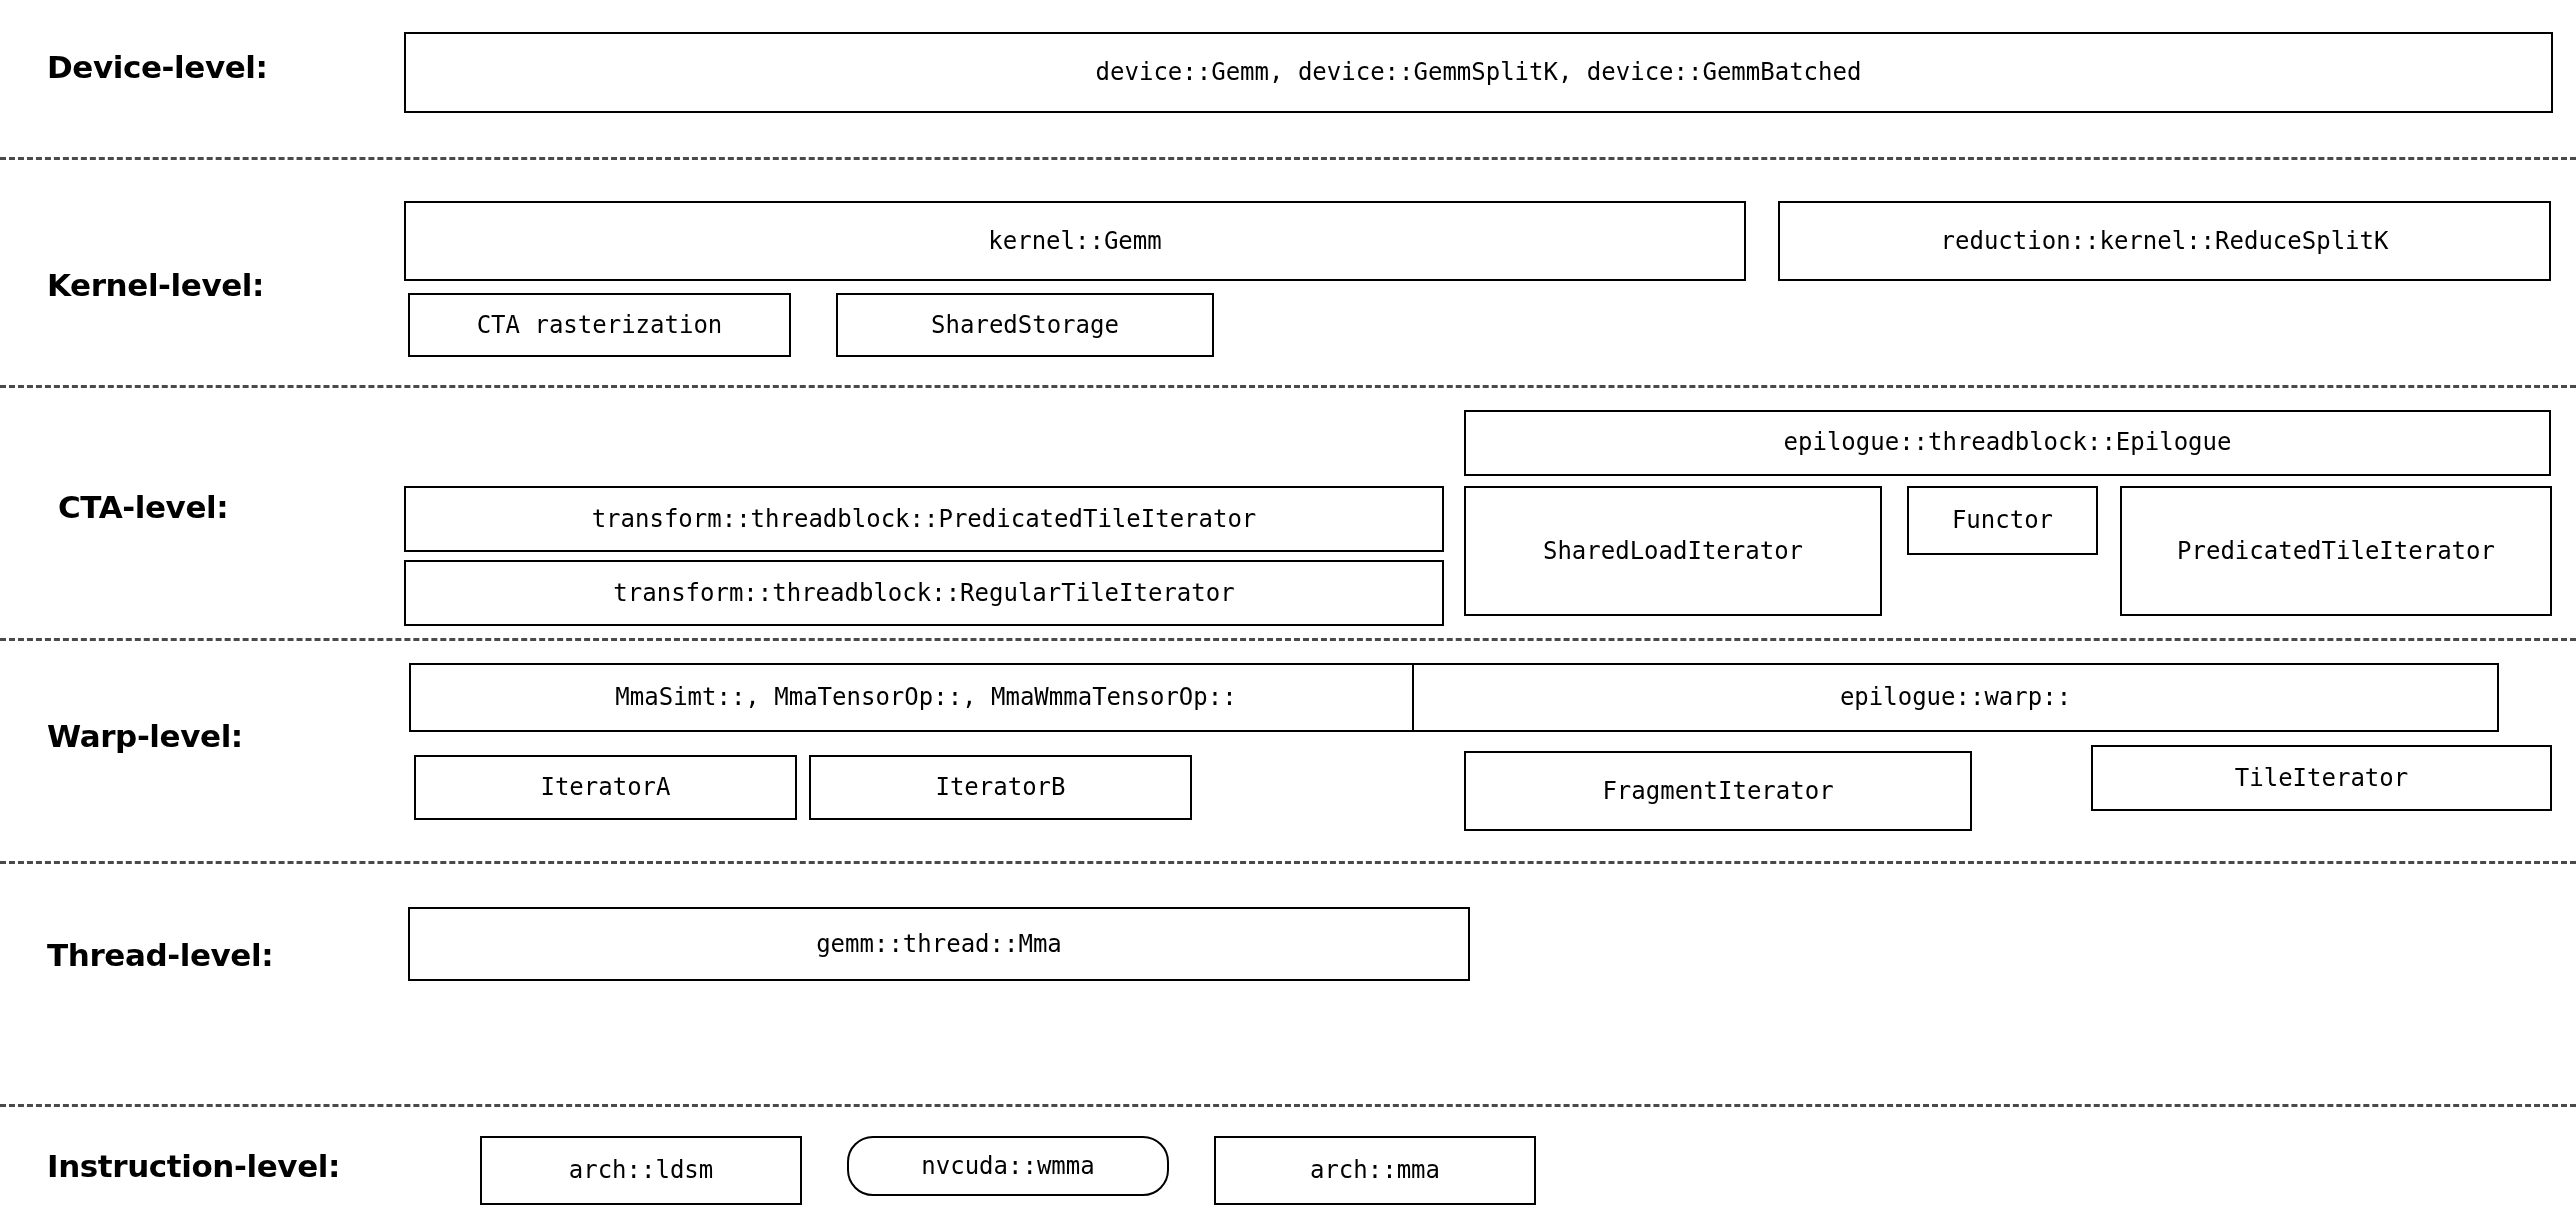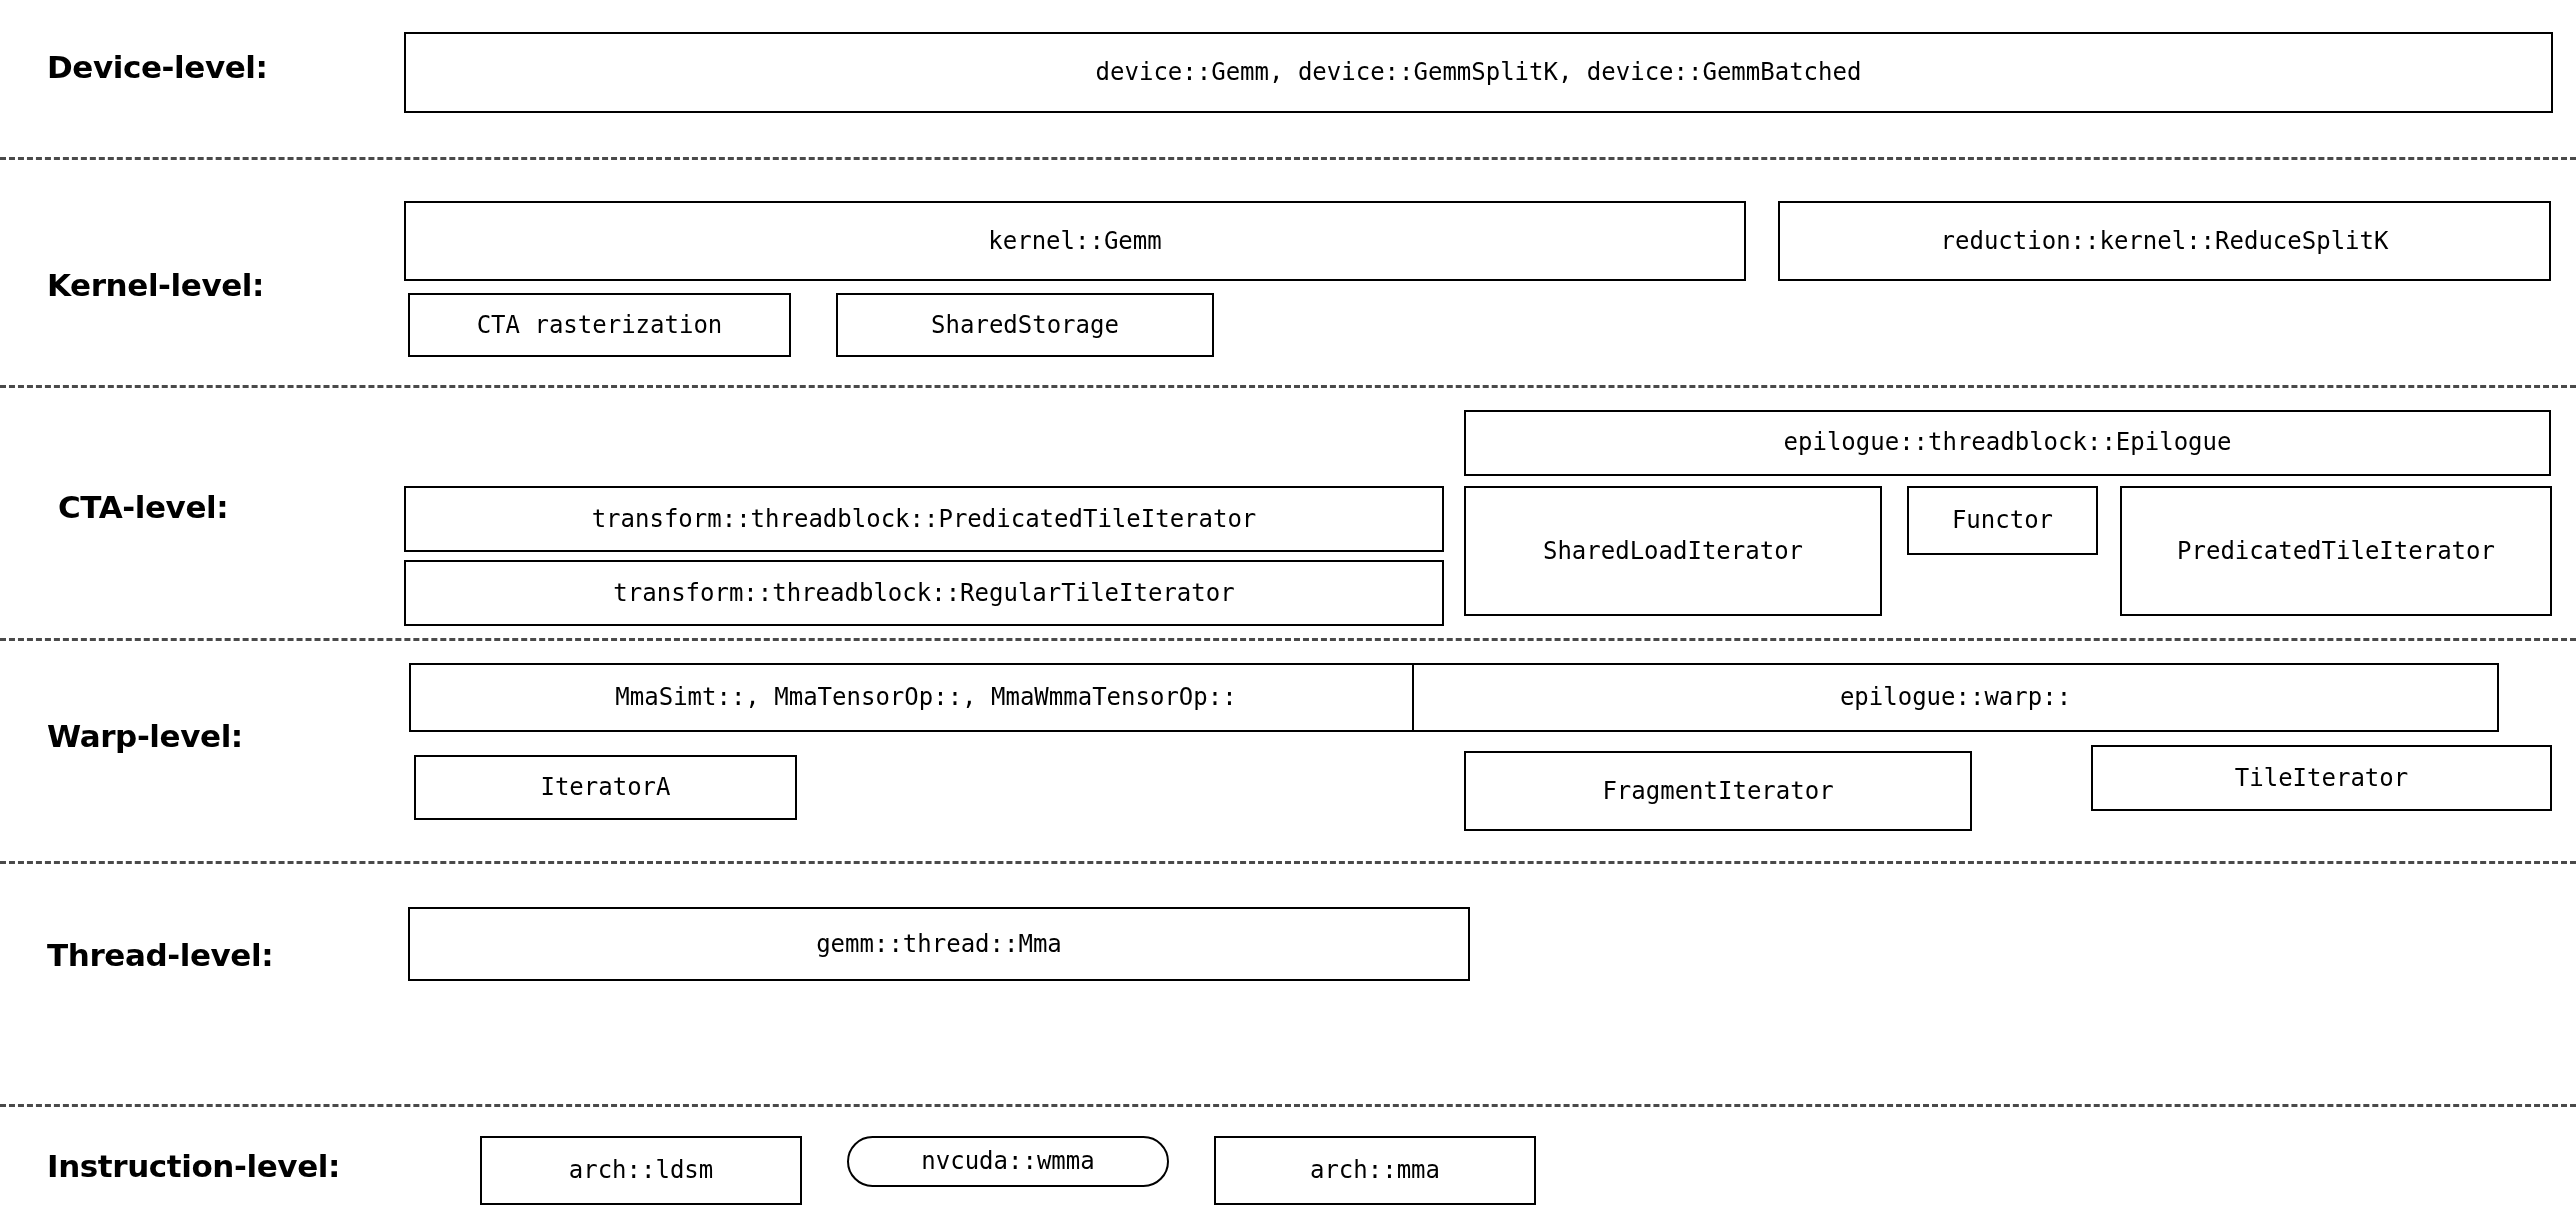--- a/index.html
+++ b/index.html
@@ -115,20 +115,21 @@
 
   <div class="row" style="top:638px;height:222px;">
     <div class="level-label" style="left:47px; top:83px;">Warp-level:</div>
 
     <div class="box" style="left:409px; top:24.5px; width:1034px; height:69px;">MmaSimt::, MmaTensorOp::, MmaWmmaTensorOp::</div>
 
     <div class="box" style="left:1412px; top:24.5px; width:1087px; height:69px;">epilogue::warp::</div>
 
     <div class="box" style="left:414px; top:117px; width:383px; height:65px;">IteratorA</div>
 
+    <div class="box" style="left:809px; top:117px; width:383px; height:65px;">IteratorB</div>
 
     <div class="box" style="left:1464px; top:113px; width:508px; height:80px;">FragmentIterator</div>
 
     <div class="box" style="left:2091px; top:107px; width:461px; height:66px;">TileIterator</div>
   </div>
 
   <div class="sep" style="top:861px;"></div>
 
   <div class="row" style="top:861px;height:239px;">
     <div class="level-label" style="left:47px; top:79px;">Thread-level:</div>
@@ -136,19 +137,19 @@
     <div class="box" style="left:408px; top:46px; width:1062px; height:74px;">gemm::thread::Mma</div>
   </div>
 
   <div class="sep" style="top:1104px;"></div>
 
   <div class="row" style="top:1104px;height:115px;">
     <div class="level-label" style="left:47px; top:47px;">Instruction-level:</div>
 
     <div class="box" style="left:480px; top:32px; width:322px; height:69px;">arch::ldsm</div>
 
-    <div class="box" style="left:847px; top:32px; width:322px; height:51px;border-radius:26px;">nvcuda::wmma</div>
+    <div class="box" style="left:847px; top:32px; width:322px; height:60px;border-radius:26px;">nvcuda::wmma</div>
 
     <div class="box" style="left:1214px; top:32px; width:322px; height:69px;">arch::mma</div>
   </div>
 
 </div>
 
 
 </body></html>

